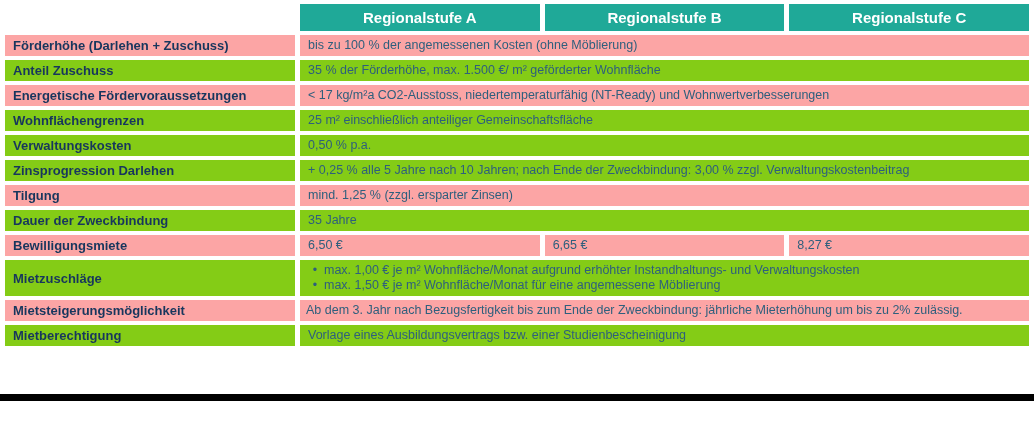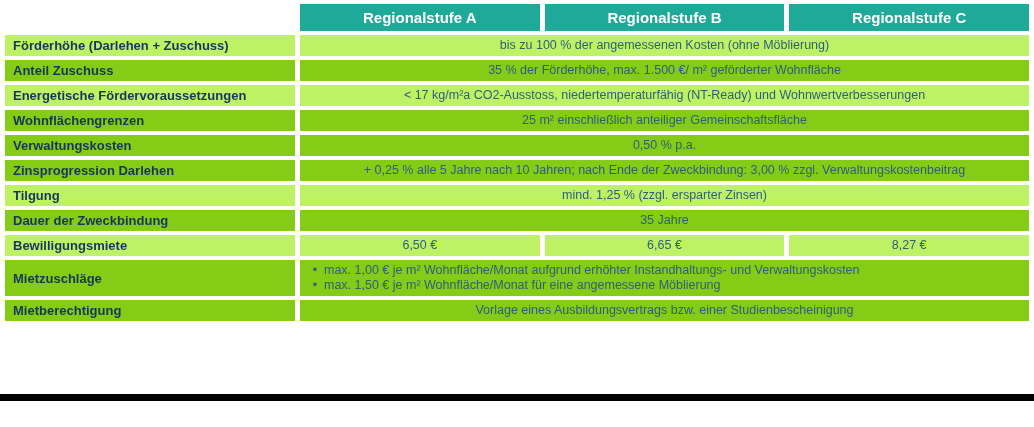--- a/index.html
+++ b/index.html
@@ -37,26 +37,26 @@
     color:#17365D;
     font-size:13px;
     font-weight:bold;
     padding:3px 4px 3px 8px;
     line-height:15px;
   }
   td.value {
     color:#2E5F7D;
     font-size:12.5px;
     line-height:15px;
-    text-align:center;
+    text-align:left;
     vertical-align:middle;
     padding:3px 8px;
   }
   td.value.left { text-align:left; padding-left:6px; }
-  .dark  { background:#bef264; }
+  .dark  { background:#fca5a5; }
   .light { background:#84cc16; }
 
   .bullet-line { display:flex; align-items:flex-start; text-align:left; }
   .bullet-dot  { width:18px; flex:0 0 18px; text-align:center; }
   .bullet-text { flex:1; }
 
   .bottom-bar {
     position:absolute;
     left:0; bottom:0;
     width:1034px; height:7px;
@@ -128,19 +128,23 @@
             <span class="bullet-dot">•</span>
             <span class="bullet-text">max. 1,00 € je m² Wohnfläche/Monat aufgrund erhöhter Instandhaltungs- und Verwaltungskosten</span>
           </div>
           <div class="bullet-line">
             <span class="bullet-dot">•</span>
             <span class="bullet-text">max. 1,50 € je m² Wohnfläche/Monat für eine angemessene Möblierung</span>
           </div>
         </td>
       </tr>
       <tr>
+        <th class="rowlabel dark">Mietsteigerungsmöglichkeit</th>
+        <td class="value dark left" colspan="3">Ab dem 3. Jahr nach Bezugsfertigkeit bis zum Ende der Zweckbindung: jährliche Mieterhöhung um bis zu 2% zulässig.</td>
+      </tr>
+      <tr>
         <th class="rowlabel light">Mietberechtigung</th>
         <td class="value light" colspan="3">Vorlage eines Ausbildungsvertrags bzw. einer Studienbescheinigung</td>
       </tr>
     </tbody>
   </table>
   <div class="bottom-bar"></div>
 </div>
 
 </body></html>

